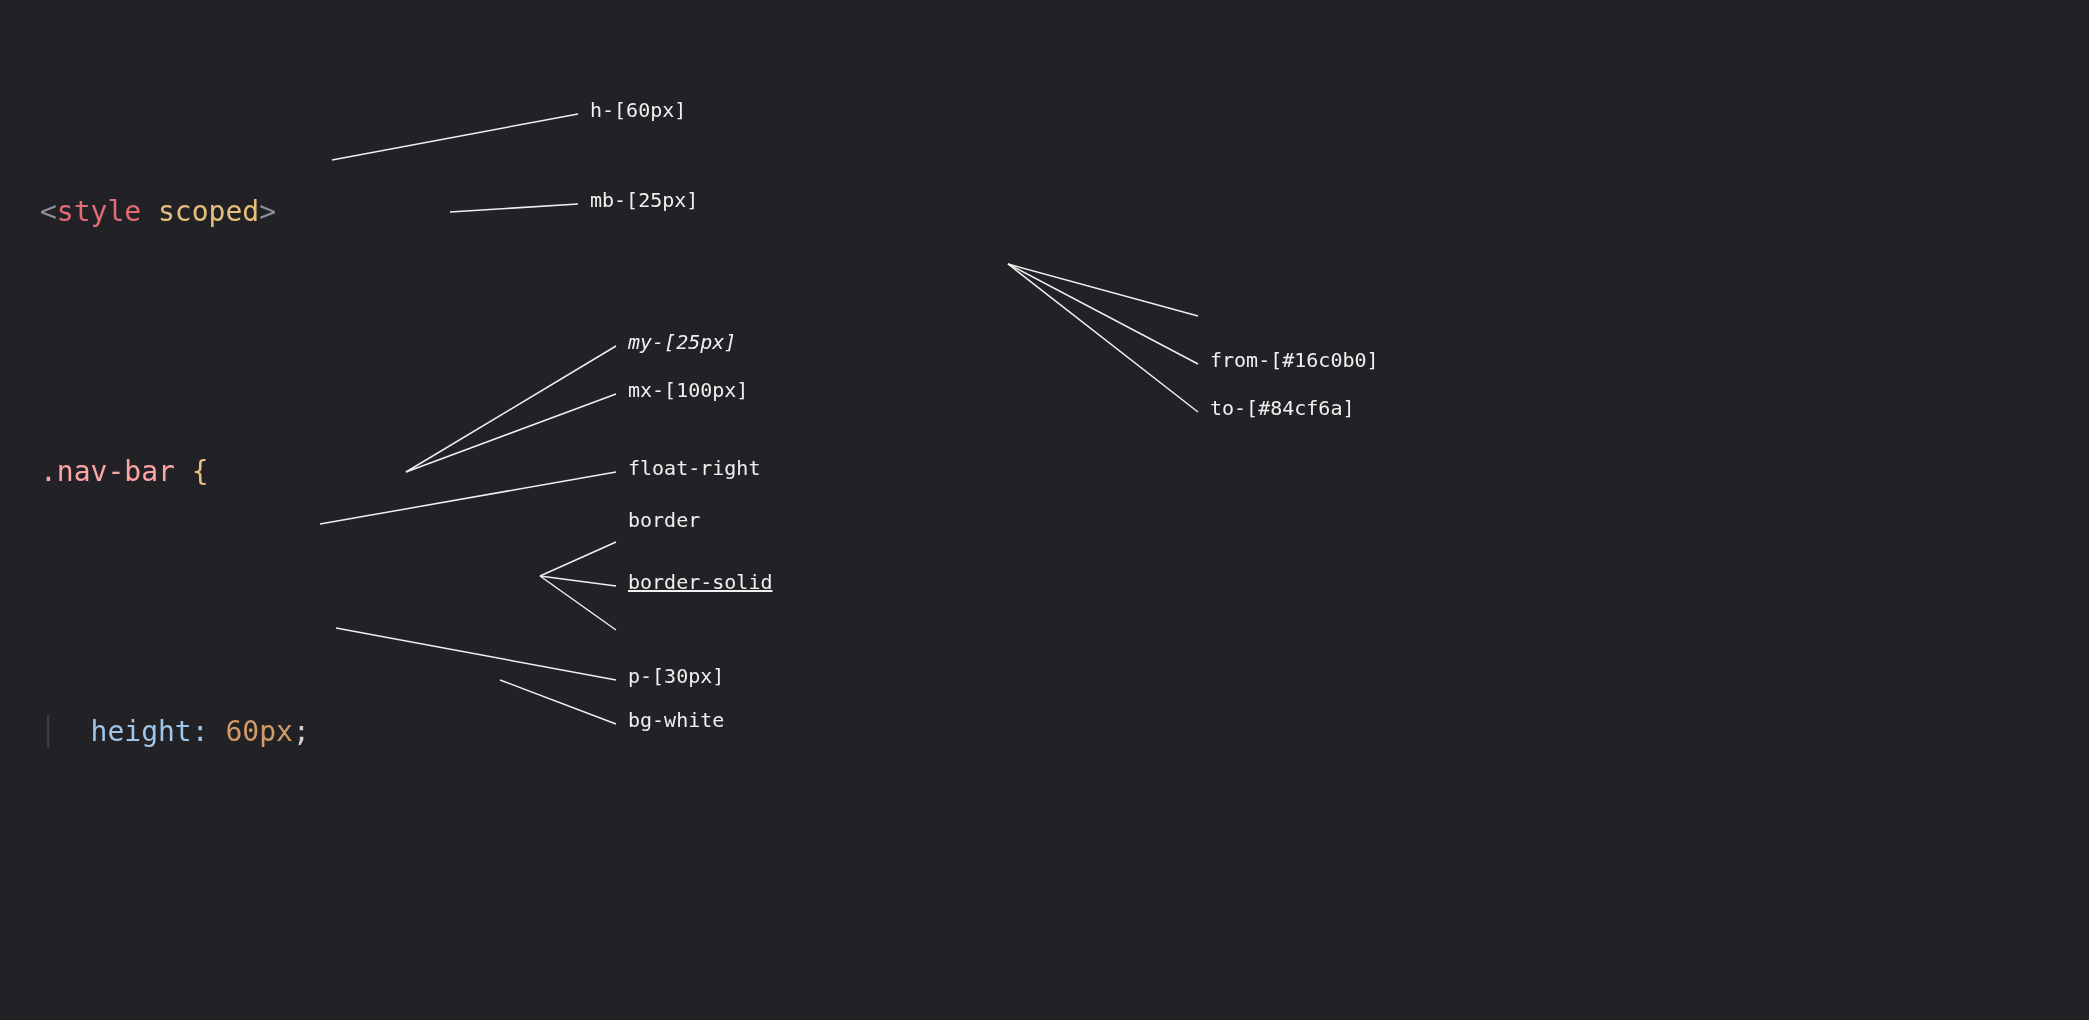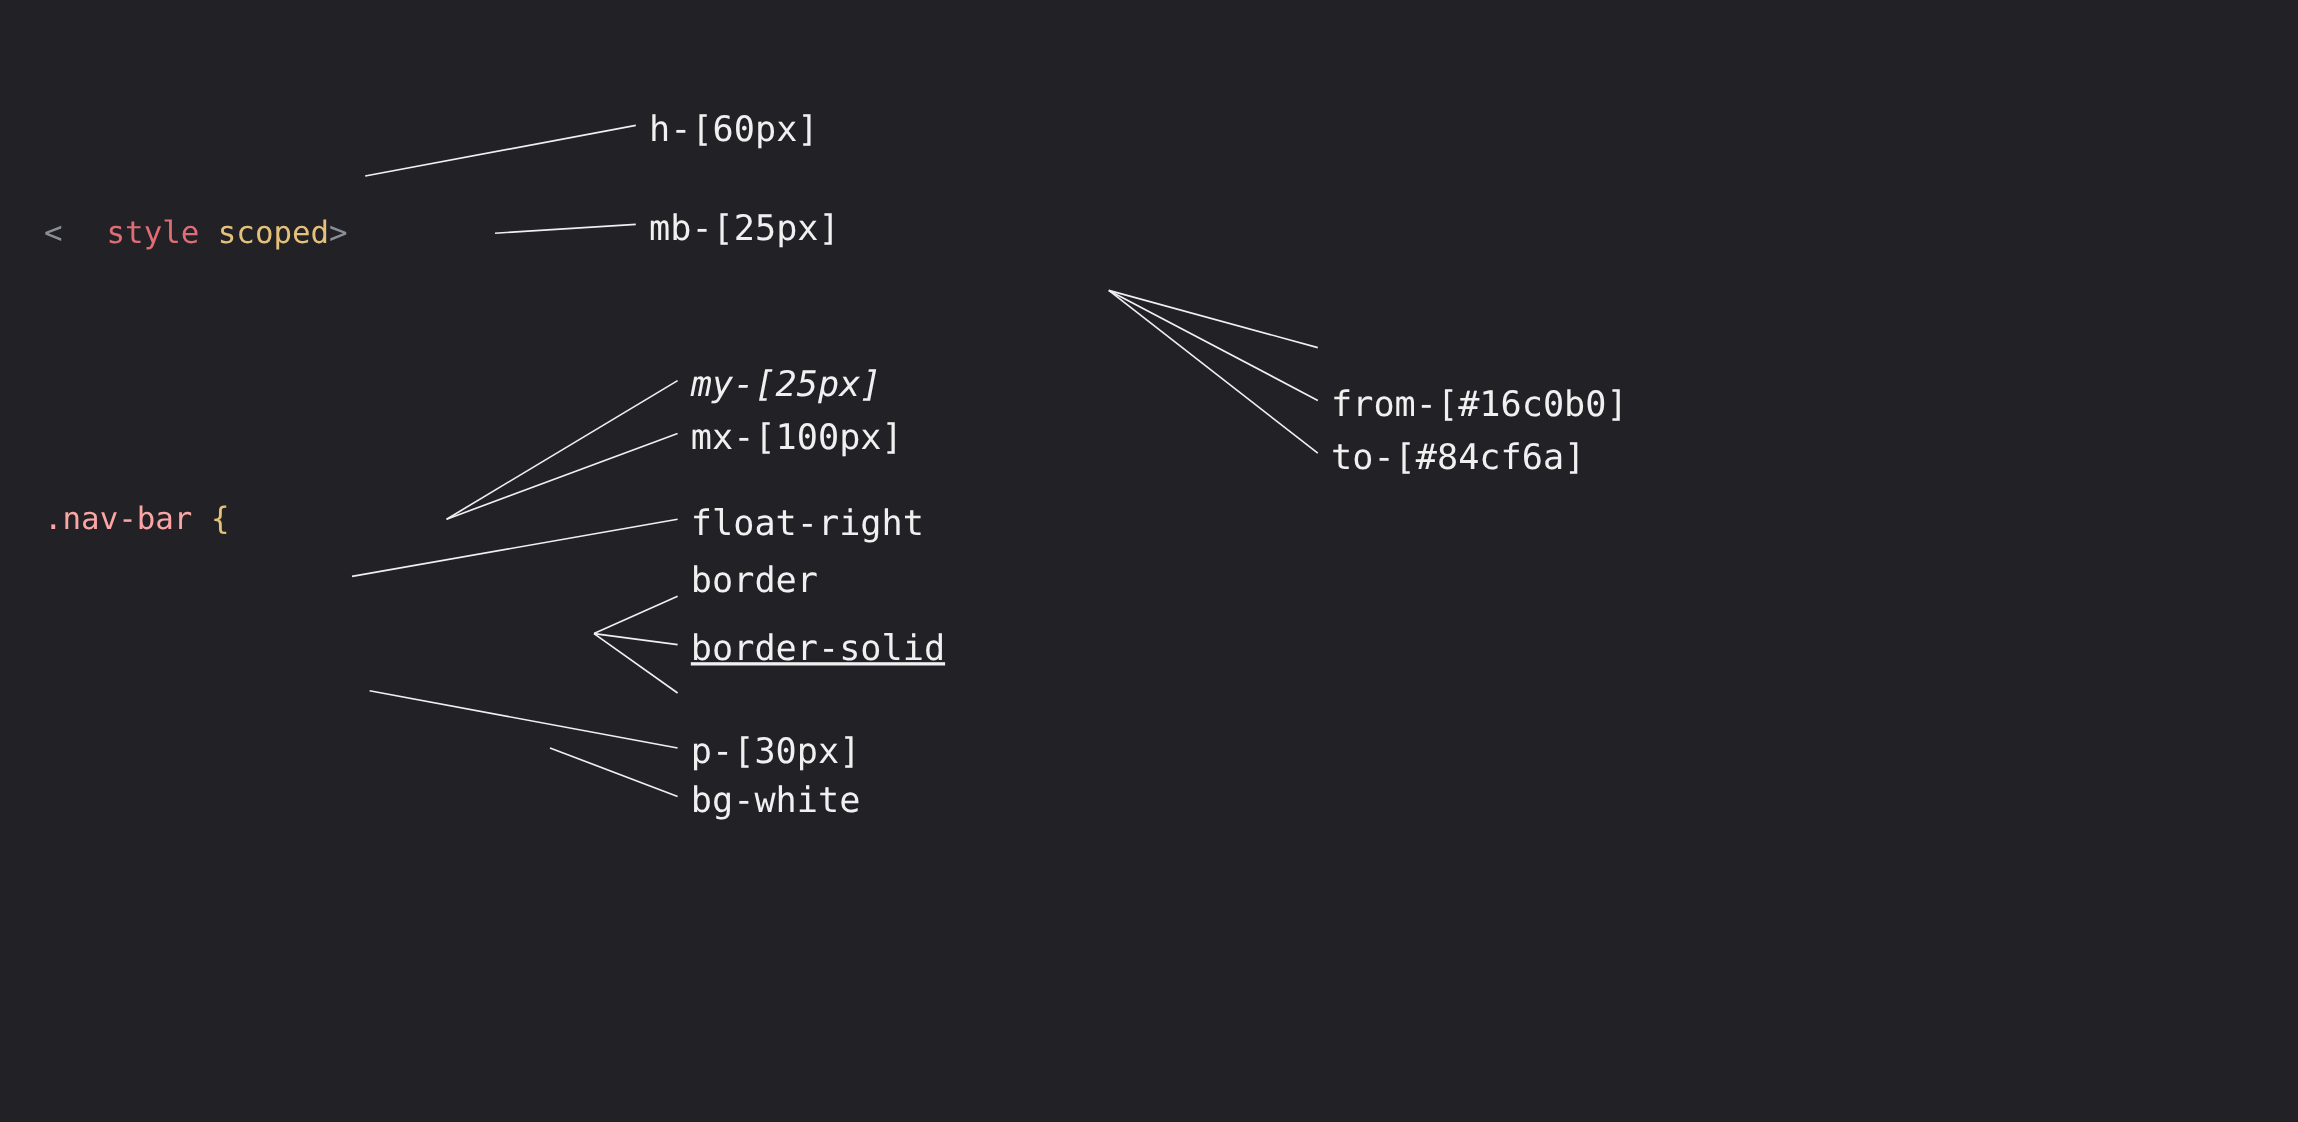--- a/index.html
+++ b/index.html
@@ -19,36 +19,36 @@
     padding: 30px 40px;
   }
   .code {
     position: relative;
     line-height: 52px;
     white-space: pre;
   }
   .code .line { display: block; }
   
   .t-angle   { color: #8a8f98; }   
-  .t-tag     { color: #e06c75; margin-left: 40px; }   
+  .t-tag     { color: #e06c75; }   
   .t-attr    { color: #e5c07b; }   
   .t-sel     { color: #fca5a5; }   
   .t-brace   { color: #e5c07b; }
   .t-prop    { color: #9fc5e8; }
   .t-colon   { color: #9fc5e8; }
   .t-num     { color: #d19a66; }
   .t-semi    { color: #d0d0d0; }
   .indent    { color: #3a3f46; }   
 
   
   .ann {
     position: absolute;
     color: #f0f0f0;
     font-family: "SF Mono", "Menlo", "Consolas", monospace;
-    font-size: 32px;
+    font-size: 20px;
     white-space: nowrap;
   }
 
   
   svg.lines {
     position: absolute;
     left: 0; top: 0;
     width: 2089px;
     height: 1020px;
     pointer-events: none;
@@ -64,20 +64,21 @@
 <div class="canvas">
 
   <div class="code">
     
     <span class="line"><span class="t-angle">&lt;</span><span class="t-tag">style</span><span> </span><span class="t-attr">scoped</span><span class="t-angle">&gt;</span></span>
 
     
     <span class="line"><span class="t-sel">.nav-bar</span><span class="t-brace"> {</span></span>
 
     
+    <span class="line"><span class="indent">│</span>  <span class="t-prop">height</span><span class="t-colon">:</span> <span class="t-num">60px</span><span class="t-semi">;</span></span>
 
     
 
     
     
 
     
     
 
     

